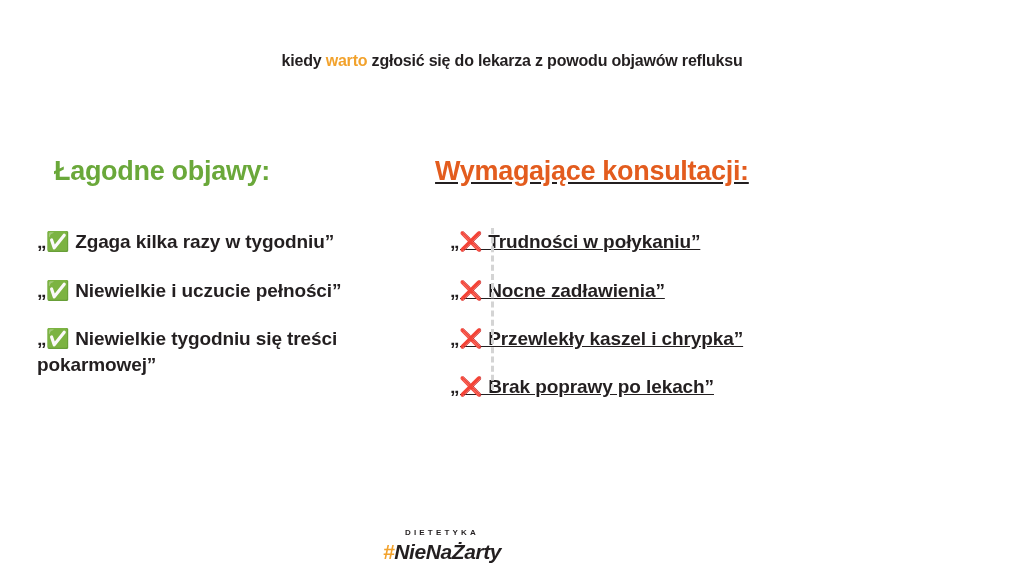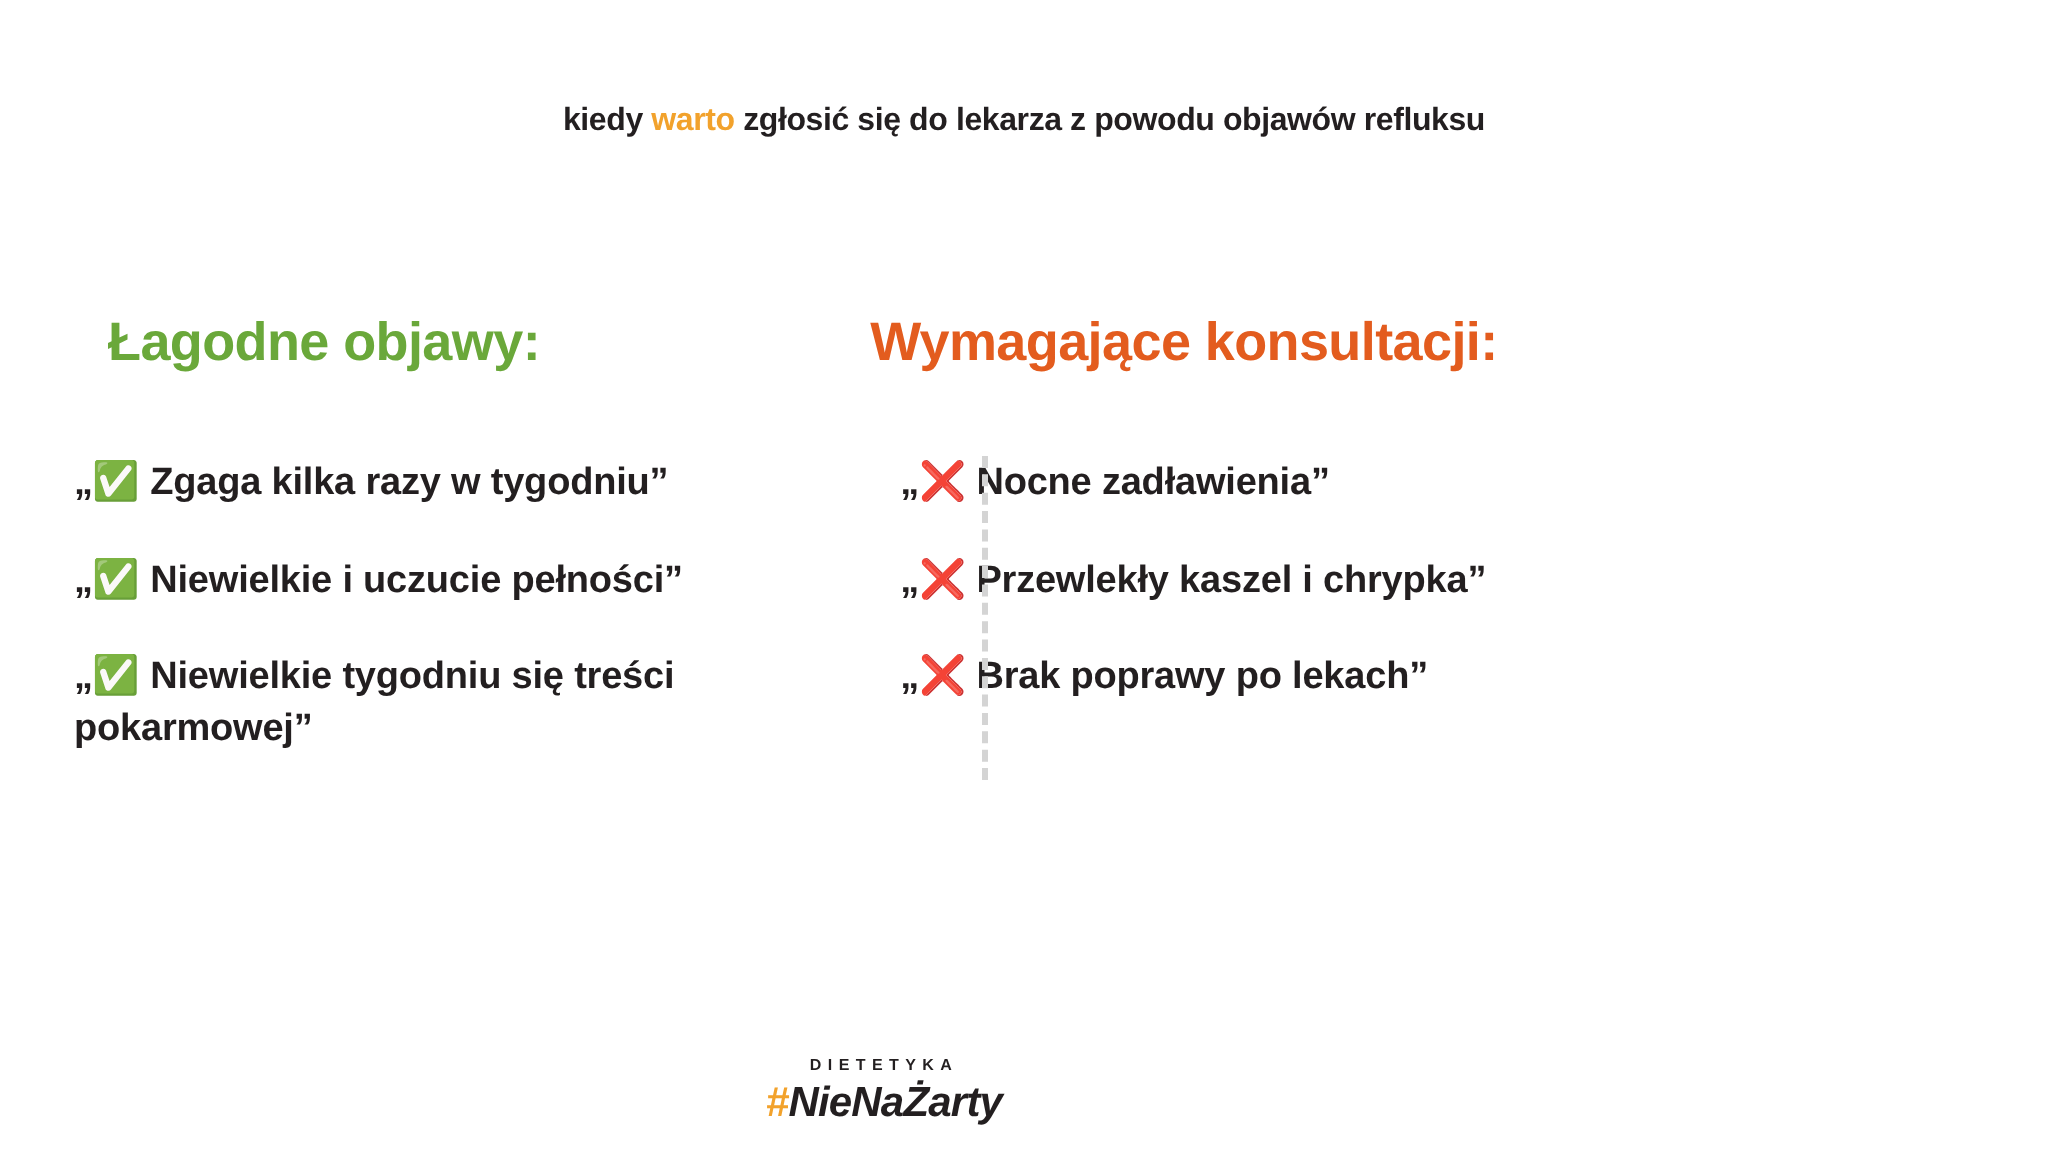--- a/index.html
+++ b/index.html
@@ -54,20 +54,21 @@
   }
   .col-left {
     width: 472px;
     padding-left: 22px;
     padding-right: 10px;
   }
   .col-right {
     width: 552px;
     padding-left: 56px;
     padding-right: 8px;
+    text-decoration: underline;
   }
 
   .col-heading {
     font-size: 27px;
     font-weight: bold;
     line-height: 1.2;
     margin: 0 0 42px 0;
     letter-spacing: -0.3px;
   }
   .col-left .col-heading {
@@ -144,20 +145,21 @@
       <ul class="items">
         <li class="item">„✅ Zgaga kilka razy w tygodniu”</li>
         <li class="item">„✅ Niewielkie i uczucie pełności”</li>
         <li class="item">„✅ Niewielkie tygodniu się treści pokarmowej”</li>
       </ul>
     </div>
 
     <div class="col col-right">
       <div class="col-heading">Wymagające konsultacji:</div>
       <ul class="items">
+        <li class="item">„❌ Trudności w połykaniu”</li>
         <li class="item">„❌ Nocne zadławienia”</li>
         <li class="item">„❌ Przewlekły kaszel i chrypka”</li>
         <li class="item">„❌ Brak poprawy po lekach”</li>
       </ul>
     </div>
 
   </div>
 
   <div class="divider"></div>
 

